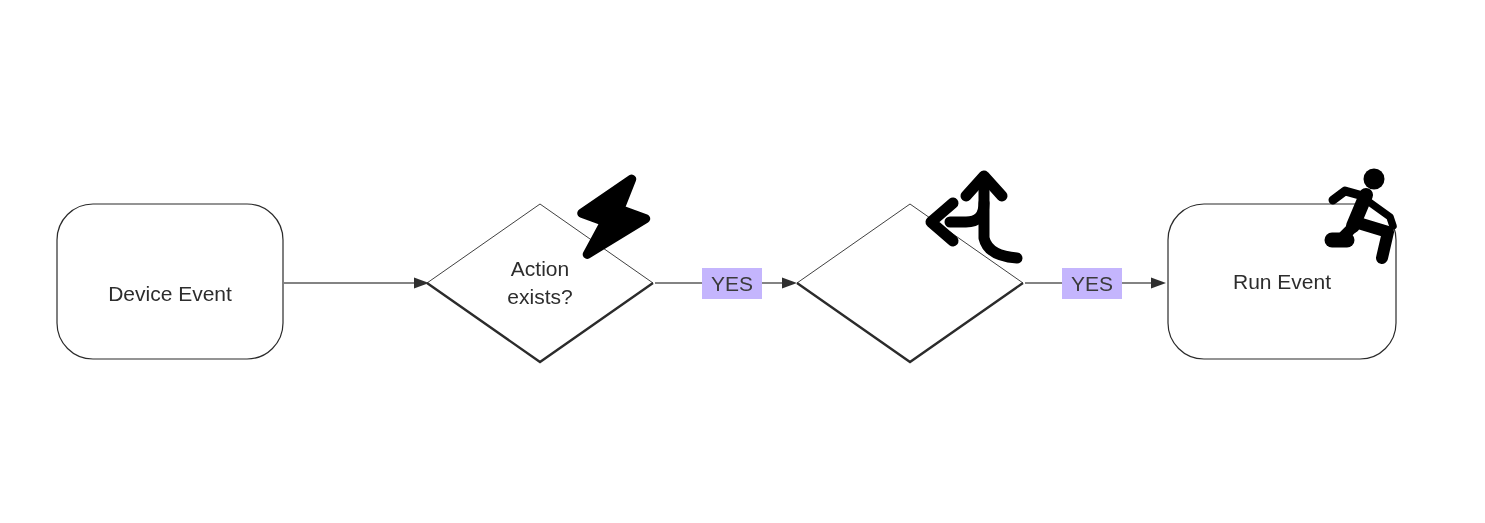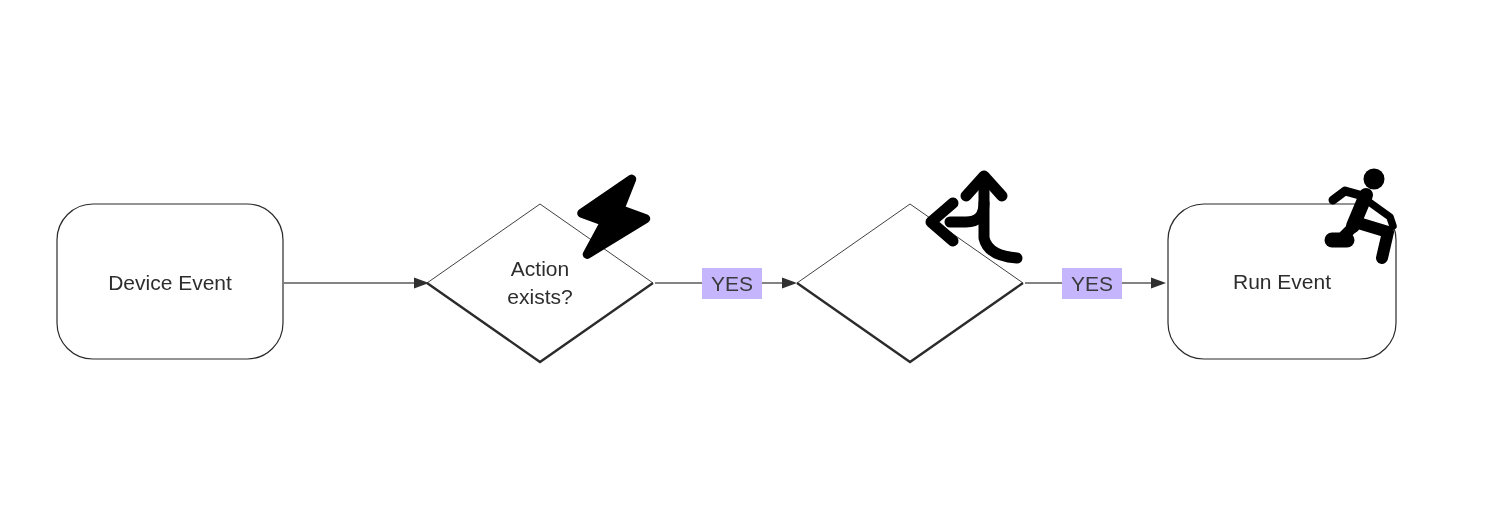--- a/index.html
+++ b/index.html
@@ -96,21 +96,21 @@
       <circle cx="1374" cy="179" r="10.5" fill="#000000" stroke="none"></circle>
       <path d="M1366,195 L1353,226" stroke-width="14"></path>
       <path d="M1363,196 L1345,191 L1333,200" stroke-width="9"></path>
       <path d="M1365,199 L1390,217 L1393,226" stroke-width="7.5"></path>
       <path d="M1355,222 L1388,232 L1382,258" stroke-width="12"></path>
       <path d="M1354,226 L1344,236" stroke-width="11"></path>
       <path d="M1347,240 L1332,240" stroke-width="15"></path>
     </g>
   </svg>
 
-  <div class="label" style="left:57px; top:205px; width:226px; height:155px;border-radius:7px;">Device Event</div>
+  <div class="label" style="left:57px; top:216px; width:226px; height:155px;border-radius:7px;">Device Event</div>
 
   <div class="label" style="left:478px; top:204px; width:124px; height:158px;">Action exists?</div>
 
 
   <div class="label" style="left:1168px; top:204px; width:228px; height:155px;">Run Event</div>
 
   <div class="label edge-label" style="left:702px; top:268px; width:60px; height:31px;">YES</div>
 
   <div class="label edge-label" style="left:1062px; top:268px; width:60px; height:31px;">YES</div>
 

